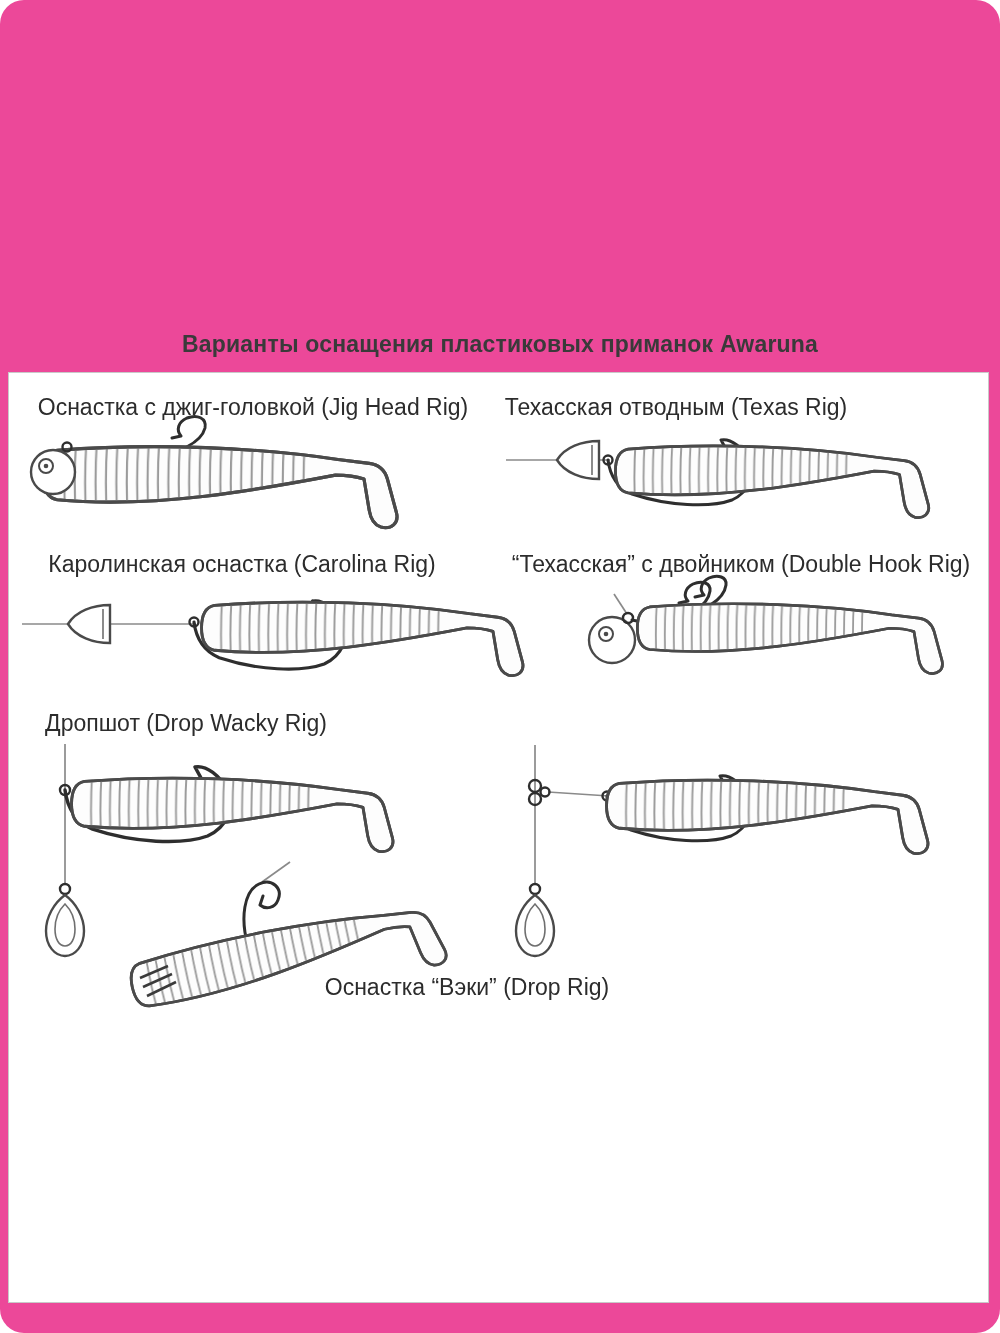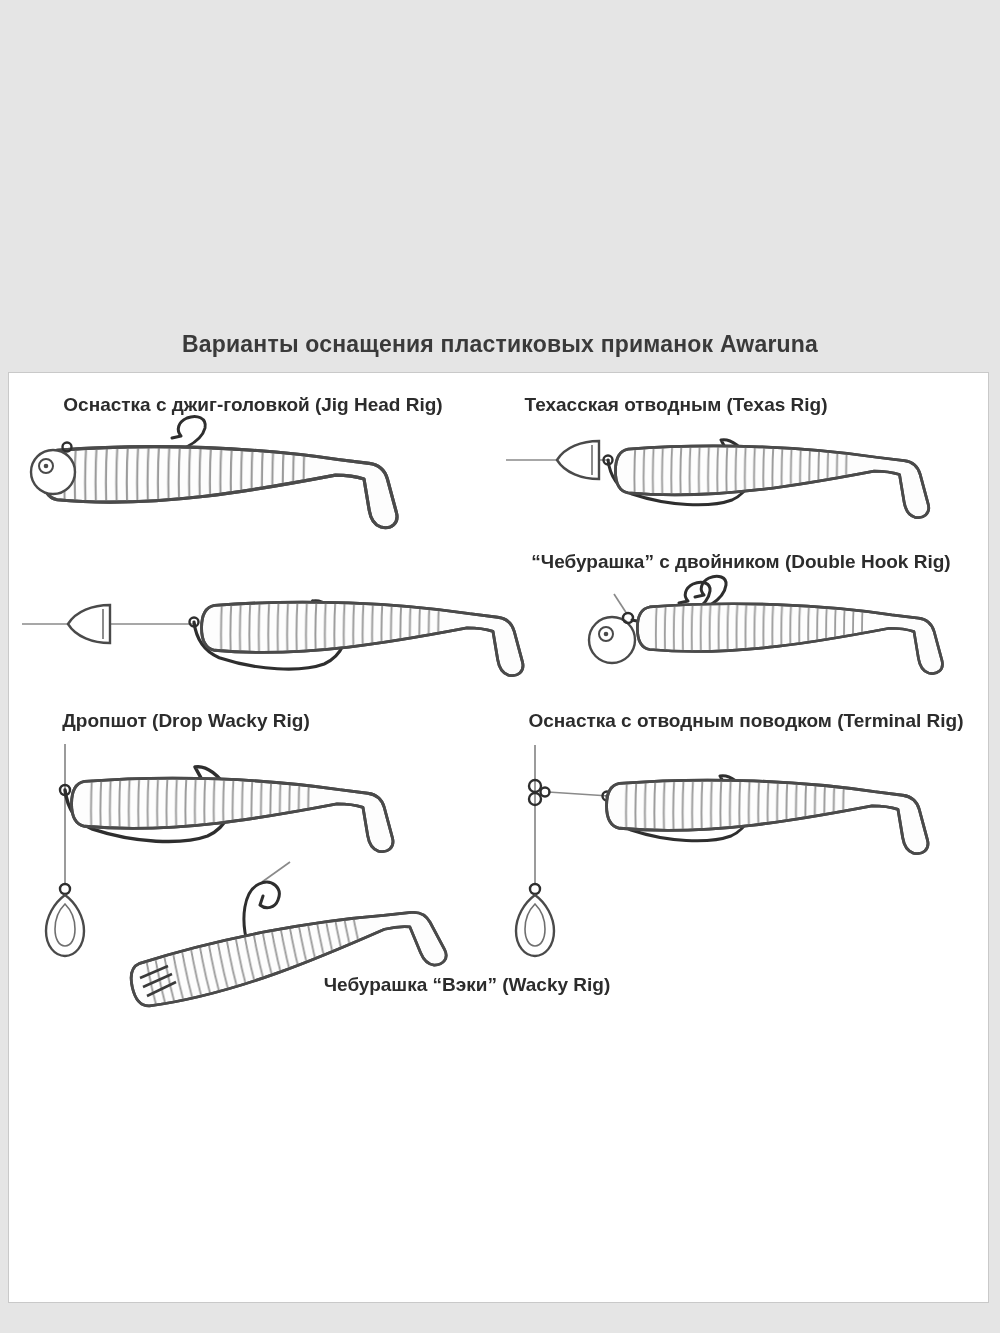--- a/index.html
+++ b/index.html
@@ -1,23 +1,23 @@
 <!DOCTYPE html>
 <html><head>
 <meta charset="utf-8">
 <style>
   html,body{margin:0;padding:0;background:#fff;}
-  .page{position:relative;width:1000px;height:1333px;background:#e5e5e5;
-        font-family:"Liberation Sans",sans-serif;overflow:hidden;}
+  .page{position:relative;width:1000px;height:1333px;background:#ec4899;
+        font-family:"Liberation Sans",sans-serif;overflow:hidden;border-radius:24px;}
   .title{position:absolute;top:331px;left:0;width:100%;text-align:center;
          font-size:23px;font-weight:bold;color:#3a3a3a;letter-spacing:.2px;}
   .box{position:absolute;left:8px;top:372px;width:981px;height:931px;
        border:1px solid #c9c9c9;background:#fff;box-sizing:border-box;}
-  .rig-label{position:absolute;transform:translateX(-50%);font-size:19px;
-             font-weight:bold;color:#2c2c2c;white-space:nowrap;}
+  .rig-label{position:absolute;transform:translateX(-50%);font-size:23px;
+             font-weight:normal;color:#2c2c2c;white-space:nowrap;}
   .illus{position:absolute;overflow:visible;}
   .ln{stroke:#8a8a8a;stroke-width:1.7;fill:none;}
   .hk{stroke:#2e2e2e;stroke-width:3;fill:none;stroke-linecap:round;}
   .eye{stroke:#2e2e2e;stroke-width:2.4;fill:none;}
   .wt{fill:#ffffff;stroke:#4a4a4a;stroke-width:2.4;}
   .thin{stroke:#6f6f6f;stroke-width:1.6;fill:none;}
   .detail{stroke:#4a4a4a;stroke-width:2;fill:none;}
 </style>
 </head>
 <body>
@@ -41,24 +41,24 @@
       <path id="hook-below" fill="none" d="M0,0 C2,16 10,28 24,34 C60,46 102,48 124,40 C141,32 149,14 141,0 C135,-12 123,-22 113,-20 M113,-20 l5,9"></path>
     </defs>
   </svg>
 
   <div class="title">Варианты оснащения пластиковых приманок Awaruna</div>
 
   <div class="box"></div>
 
   <div class="rig-label" style="left:253px;top:394px">Оснастка с джиг-головкой (Jig Head Rig)</div>
   <div class="rig-label" style="left:676px;top:394px">Техасская отводным (Texas Rig)</div>
-  <div class="rig-label" style="left:741px;top:551px">“Чебурашка” с двойником (Double Hook Rig)</div>
+  <div class="rig-label" style="left:242px;top:551px">Каролинская оснастка (Carolina Rig)</div>
+  <div class="rig-label" style="left:741px;top:551px">“Техасская” с двойником (Double Hook Rig)</div>
   <div class="rig-label" style="left:186px;top:710px">Дропшот (Drop Wacky Rig)</div>
-  <div class="rig-label" style="left:746px;top:710px">Оснастка с отводным поводком (Terminal Rig)</div>
-  <div class="rig-label" style="left:467px;top:974px">Чебурашка “Вэки” (Wacky Rig)</div>
+  <div class="rig-label" style="left:467px;top:974px">Оснастка “Вэки” (Drop Rig)</div>
 
   <svg class="illus" style="left:15px;top:414px" width="450" height="120">
     <path class="hk" d="M130,46 C160,40 186,30 190,14 C192,4 182,0 172,4 C163,8 161,16 166,22 M166,22 l-9,2"></path>
     <use href="#lure" transform="translate(24,26) scale(1.30)"></use>
     <g>
       <circle class="wt" cx="38" cy="58" r="22"></circle>
       <circle class="detail" cx="31" cy="52" r="7"></circle>
       <circle cx="31" cy="52" r="2.3" fill="#4a4a4a"></circle>
       <circle class="eye" cx="52" cy="33" r="4.5"></circle>
     </g>

